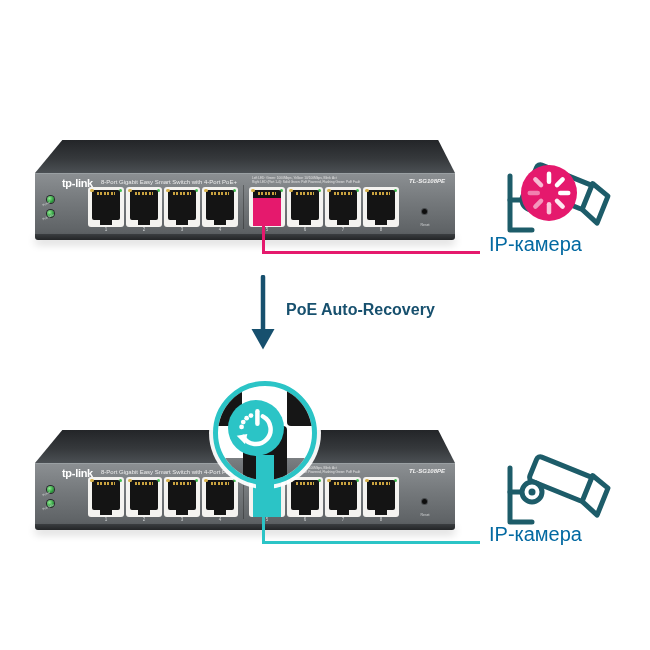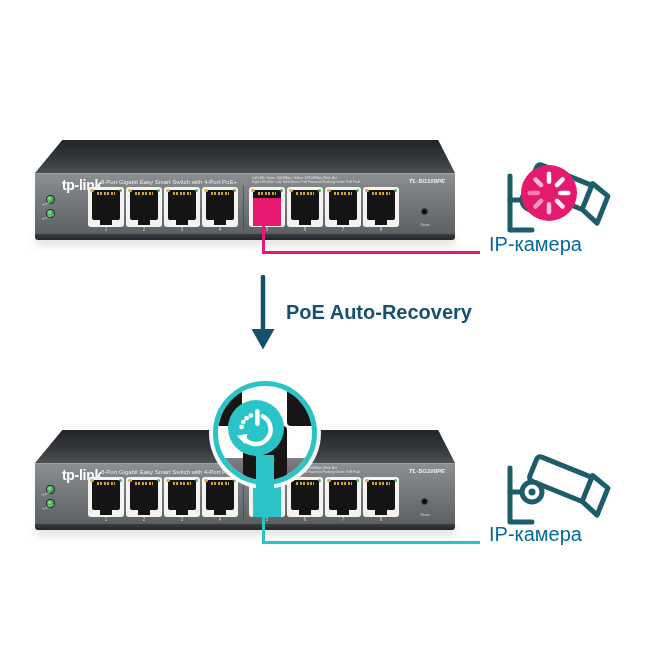--- a/index.html
+++ b/index.html
@@ -10,21 +10,21 @@
   .switch{position:absolute;left:35px;width:420px;height:100px;z-index:2;}
   .sw-top{position:absolute;left:0;top:0;width:100%;height:33px;
           background:linear-gradient(180deg,#232528 0%,#35383b 55%,#4b5054 100%);
           clip-path:polygon(6.5% 0,96% 0,100% 100%,0 100%);}
   .sw-front{position:absolute;left:0;top:33px;width:100%;height:61px;
             background:linear-gradient(180deg,#8b8f92 0%,#75797c 45%,#5d6164 100%);
             border-top:1px solid #9aa0a3;box-sizing:border-box;}
   .sw-bevel{position:absolute;left:0;top:94px;width:100%;height:6px;
             background:linear-gradient(180deg,#3a3d40,#232527);border-radius:0 0 3px 3px;
             box-shadow:0 4px 8px rgba(0,0,0,.18);}
-  .sw-logo{position:absolute;left:27px;top:3px;font-size:14px;font-weight:bold;color:#fff;letter-spacing:-.3px;text-align:center;}
+  .sw-logo{position:absolute;left:27px;top:3px;font-size:11px;font-weight:bold;color:#fff;letter-spacing:-.3px;text-align:center;}
   .sw-desc{position:absolute;left:66px;top:5px;font-size:6px;color:#ececec;white-space:nowrap;}
   .sw-fine{position:absolute;left:217px;top:2px;width:230px;font-size:5.8px;line-height:1.25;
            transform:scale(.55);transform-origin:0 0;color:#e3e3e3;white-space:nowrap;}
   .sw-model{position:absolute;right:10px;top:4px;font-size:6px;font-weight:bold;font-style:italic;color:#f2f2f2;}
   .led{position:absolute;left:12px;width:7px;height:7px;border-radius:50%;
        background:radial-gradient(circle at 35% 35%,#8fe790,#2f9e3f 60%,#175c23);
        box-shadow:0 0 0 1px #26282a;}
   .led-label{position:absolute;left:7px;width:30px;font-size:6px;color:#d8dadb;
              transform:rotate(-24deg) scale(.5);transform-origin:0 0;white-space:nowrap;}
   .ports{position:absolute;left:53px;top:13px;display:flex;gap:2px;align-items:flex-start;}
@@ -58,21 +58,21 @@
   .pink-bg{background:#e5196d;}
   .teal-bg{background:#2bc4c6;}
 
   
   .camera{position:absolute;width:120px;height:92px;color:#1d5c69;z-index:4;}
   .badge{position:absolute;left:23px;top:15px;width:56px;height:56px;border-radius:50%;background:#e5196d;z-index:5;}
   .cam-label{position:absolute;font-size:20px;color:#0369a1;z-index:4;white-space:nowrap;}
 
   
   .down-arrow{position:absolute;left:249px;top:275px;width:28px;height:76px;z-index:4;}
-  .transition-label{position:absolute;left:286px;top:301px;font-size:20px;font-weight:bold;color:#17506e;z-index:4;white-space:nowrap;}
+  .transition-label{position:absolute;left:286px;top:301px;font-size:16px;font-weight:bold;color:#17506e;z-index:4;white-space:nowrap;}
 
   
   .magnifier{position:absolute;left:213px;top:381px;width:104px;height:104px;box-sizing:border-box;
              border:5px solid #2bc4c6;border-radius:50%;background:#fff;z-index:12;overflow:hidden;
              box-shadow:0 0 0 4px rgba(255,255,255,.95);}
   .mag-jack{position:absolute;background:#161616;border-radius:4px;}
   .mag-band{position:absolute;left:0;right:0;top:72px;height:26px;background:linear-gradient(180deg,#7b7f82,#606468);}
   .restart-circle{position:absolute;left:228px;top:400px;width:56px;height:56px;border-radius:50%;
                   background:#2bc4c6;z-index:15;}
   .stem{position:absolute;left:256px;top:455px;width:18px;height:38px;background:#2bc4c6;z-index:14;}

